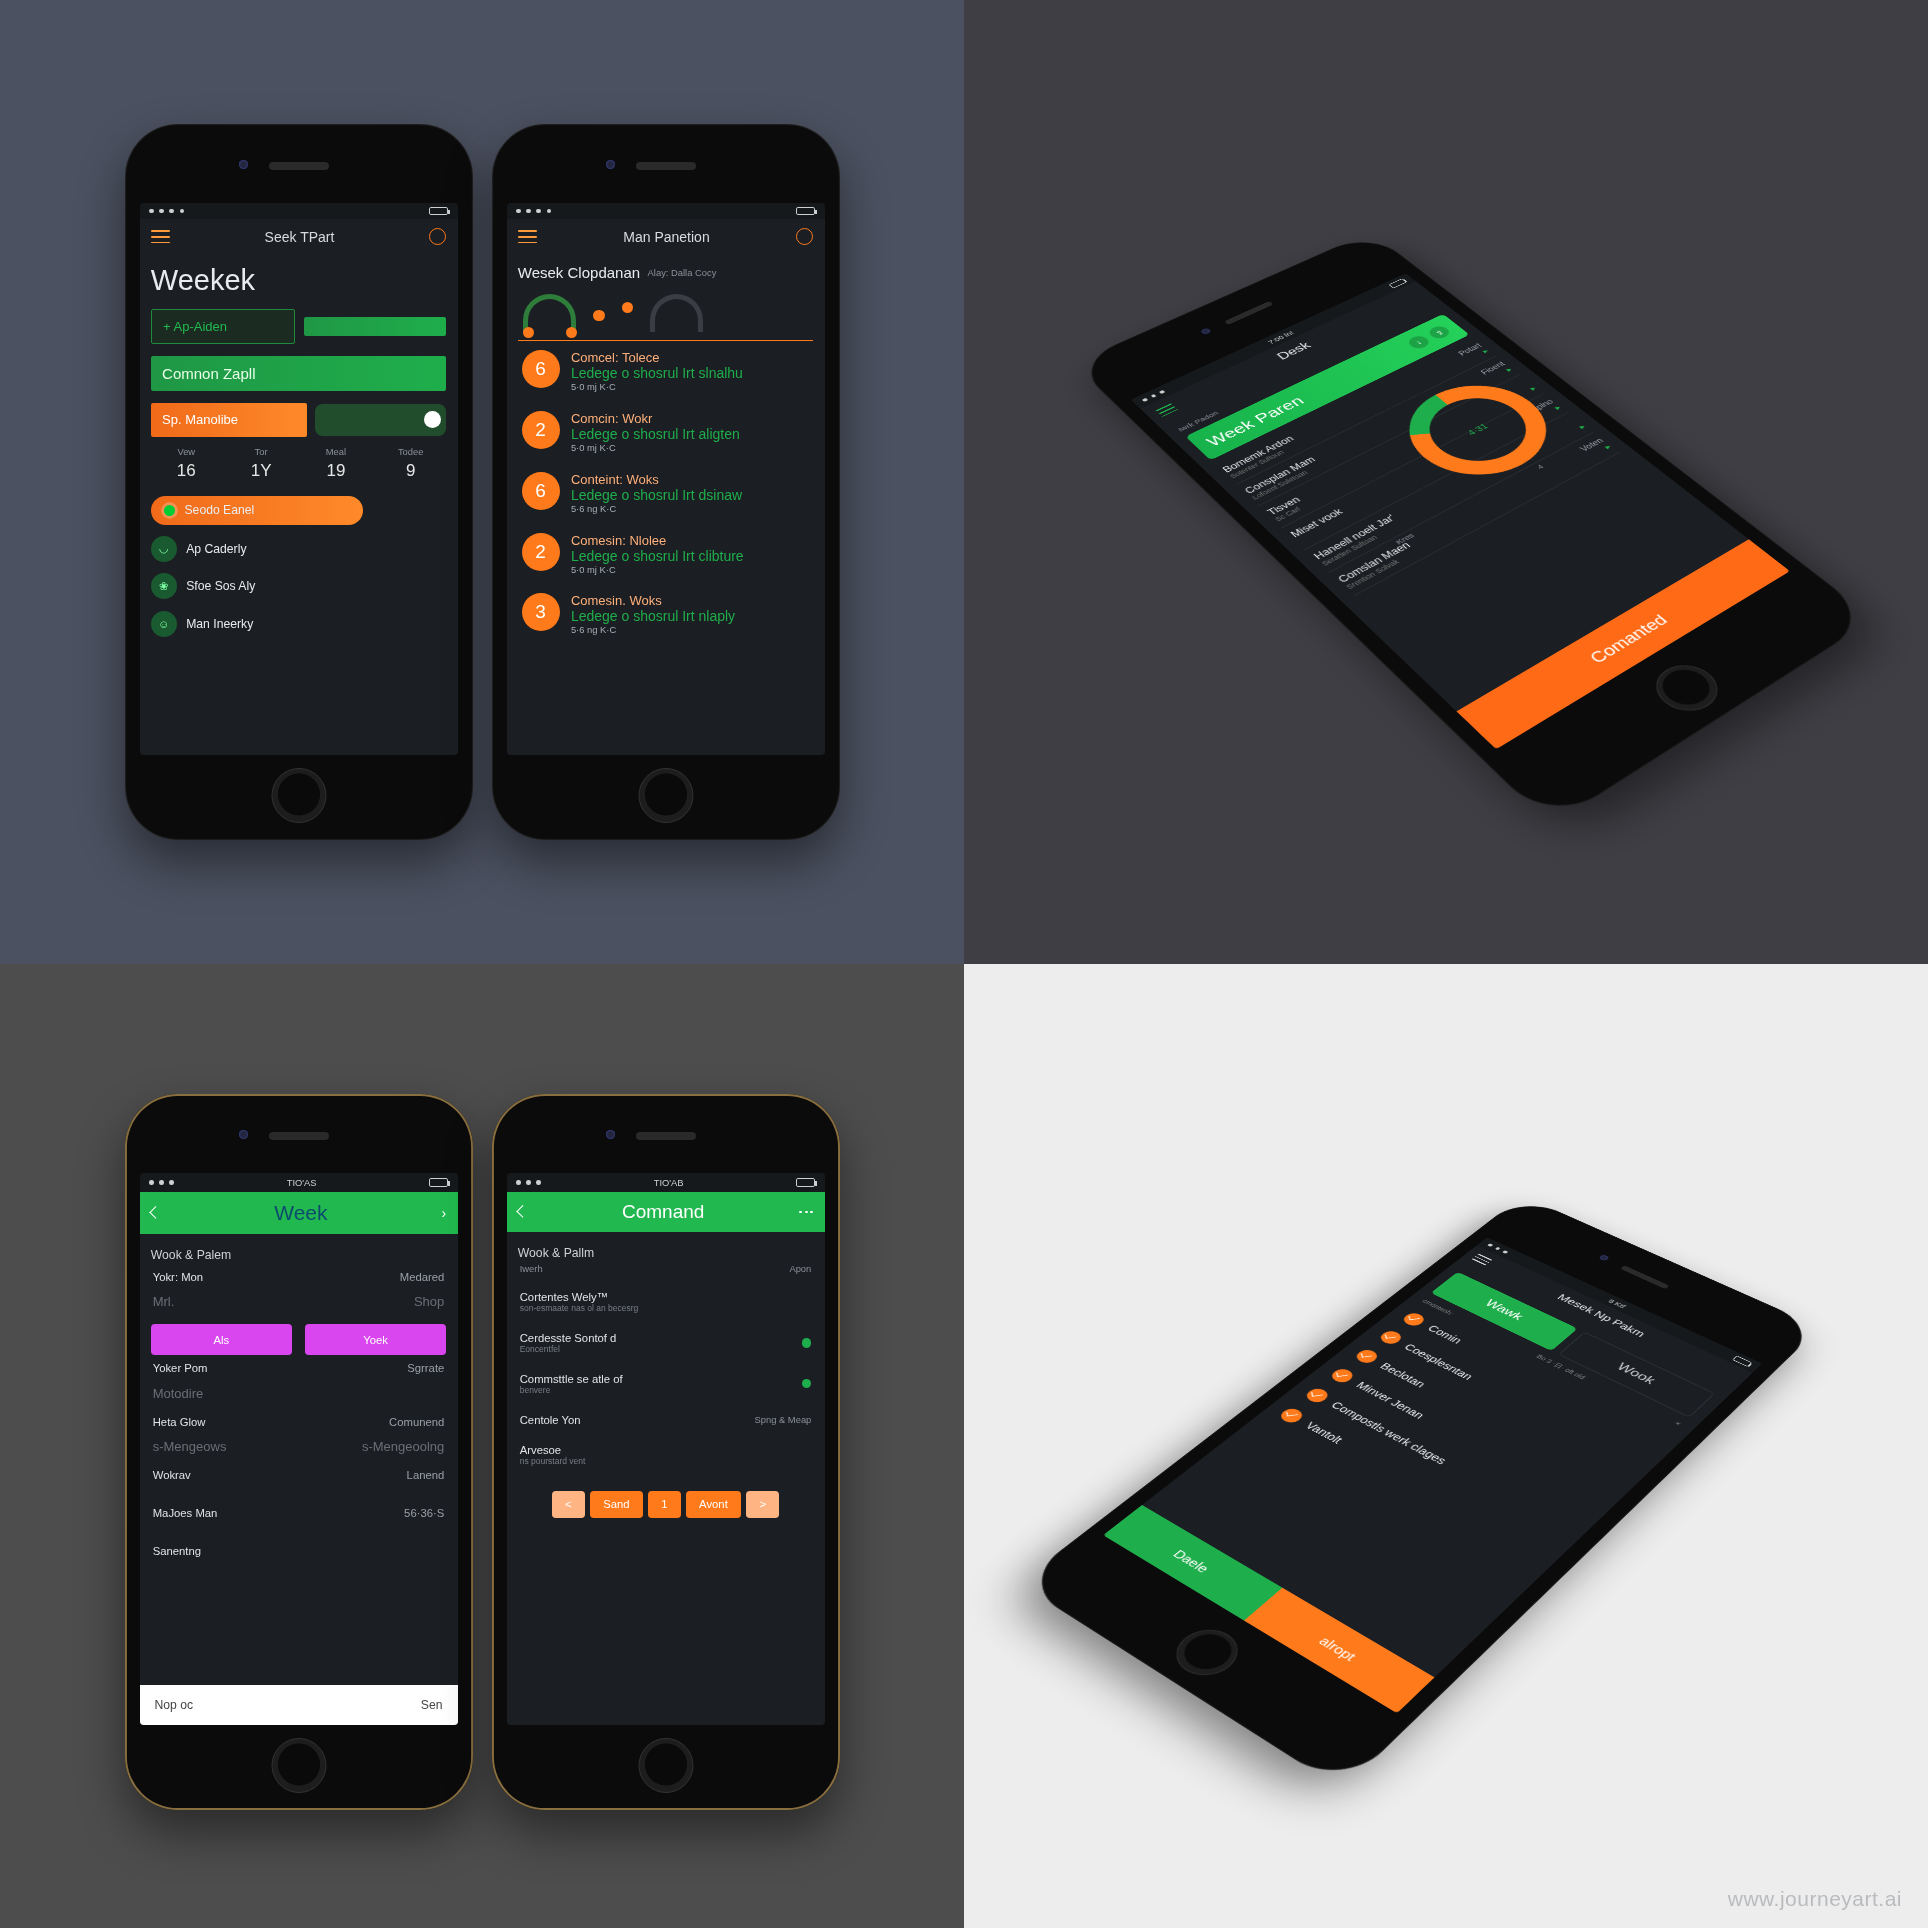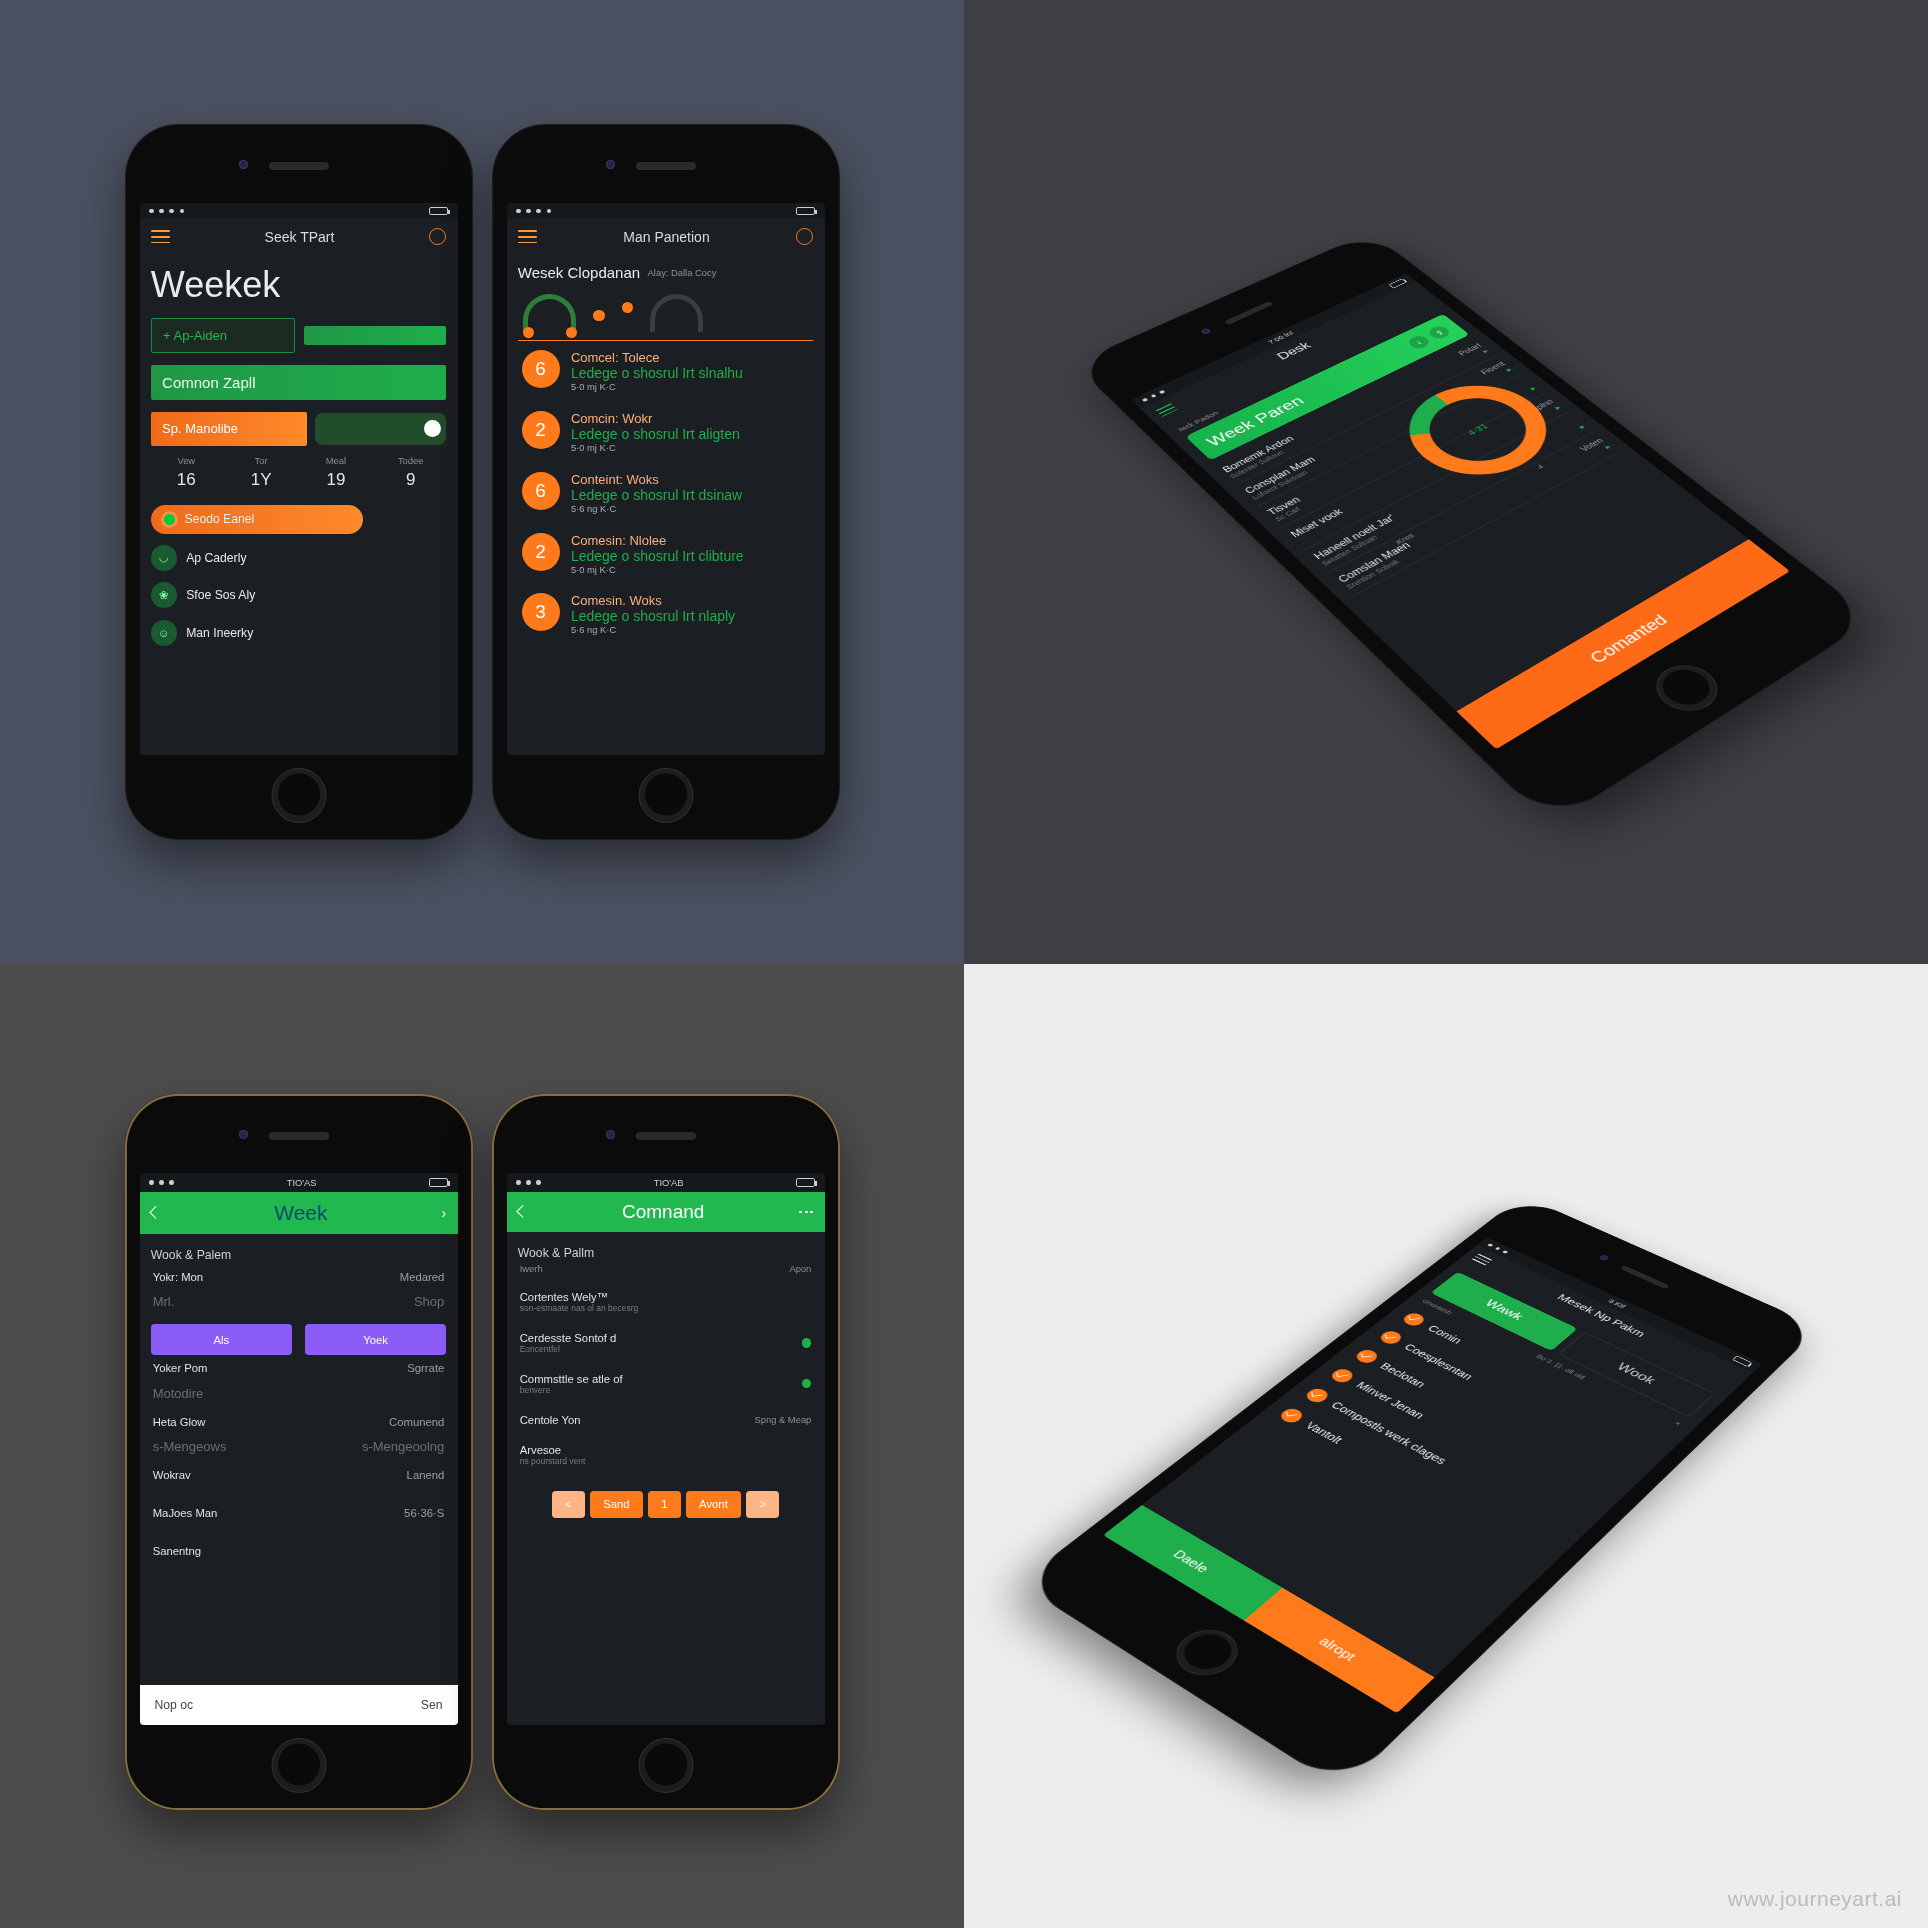--- a/index.html
+++ b/index.html
@@ -68,21 +68,21 @@
   .circ-outline { width:17px; height:17px; border:1.9px solid #ff7a1a; border-radius:50%; display:inline-block; }
   .dots3 { display:flex; gap:2.8px; }
   .dots3 span { width:2.8px; height:2.8px; border-radius:50%; background:#fff; }
   .chev-left { width:9.4px; height:9.4px; border-left:1.9px solid #fff; border-bottom:1.9px solid #fff; transform:rotate(45deg); }
 
   .body { flex:1; overflow:hidden; padding:9.4px 11.3px 11.3px; }
   .small { font-size:9.4px; color:#8c9198; }
   .row { display:flex; align-items:center; gap:7.5px; }
 
   
-  .h1title { font-size:36px; font-weight:300; }
+  .h1title { font-size:29px; font-weight:300; }
   .pill { border-radius:2px; padding:9.4px 11.3px; font-size:13px; }
   .btn-g-outline { border:0.9px solid #1f8a3b; color:#21b94f; background:#1c2b21; }
   .btn-g { background: linear-gradient(90deg,#1f9745,#1fae4c); color:#e8ffe8; }
   .btn-o { background: linear-gradient(90deg,#f06a1a,#ff8a2a); color:#fff; }
   .statgrid { display:grid; grid-template-columns:repeat(4,1fr); text-align:center; margin-top:9.4px; gap:3.8px; }
   .statgrid .v { font-size:17px; color:#e6e6e6; }
   .chip { display:flex; align-items:center; gap:9.4px; margin-top:11.3px; }
   .chip .c { width:26px; height:26px; border-radius:50%; display:flex; align-items:center; justify-content:center; font-size:11.3px; }
   .c.g { background:#1a5a30; color:#7fffa4; }
 
@@ -111,21 +111,21 @@
     margin:0 auto; }
   .kvrow { display:flex; justify-content:space-between; padding:7.5px 1.9px; border-bottom:0.9px solid #2a2d31; font-size:12.2px; }
   .kvrow .klab { color:#e1e4e8; font-weight:500; }
   .kvrow .ksub { font-size:8.5px; color:#777; }
   .kvrow .kv   { font-size:10.4px; color:#9ea3aa; text-align:right; }
   .bigbtn { background:#ff6a16; color:#fff; text-align:center; padding:17px; font-size:19px; border-radius:0; }
 
   
   .subtitle { font-size:12.2px; color:#cfd3d8; padding:3.8px 0 1.9px; }
   .halfcols { display:grid; grid-template-columns:1fr 1fr; gap:3.8px 13px; }
-  .obtn { background:#8b5cf6; color:#fff; text-align:center; padding:9.4px 0; border-radius:3.8px; font-size:11.3px; }
+  .obtn { background:#d946ef; color:#fff; text-align:center; padding:9.4px 0; border-radius:3.8px; font-size:11.3px; }
   .rowline { display:flex; justify-content:space-between; padding:7.5px 1.9px; font-size:11.3px; }
   .rowline .l { color:#e0e3e7; } .rowline .r { color:#9ba0a7; }
   .rowtiny { font-size:13px; color:#6b6f75; margin-top:-3.8px; }
   .footerbar { background:#fff; color:#444; display:flex; justify-content:space-between; padding:13px 15px; font-size:12.2px; }
   .pager { display:flex; gap:5.6px; align-items:center; }
   .pgbtn { background:#ff7a1a; color:#fff; padding:7.5px 13px; border-radius:3.8px; font-size:11.3px; }
   .pgbtn.pale { background:#ffb583; }
   .settings-list { font-size:11.3px; }
   .settings-list .item { padding:9.4px 1.9px; }
   .settings-list .t { color:#e1e4e8; } .settings-list .s { font-size:8.5px; color:#7a7f86; }

